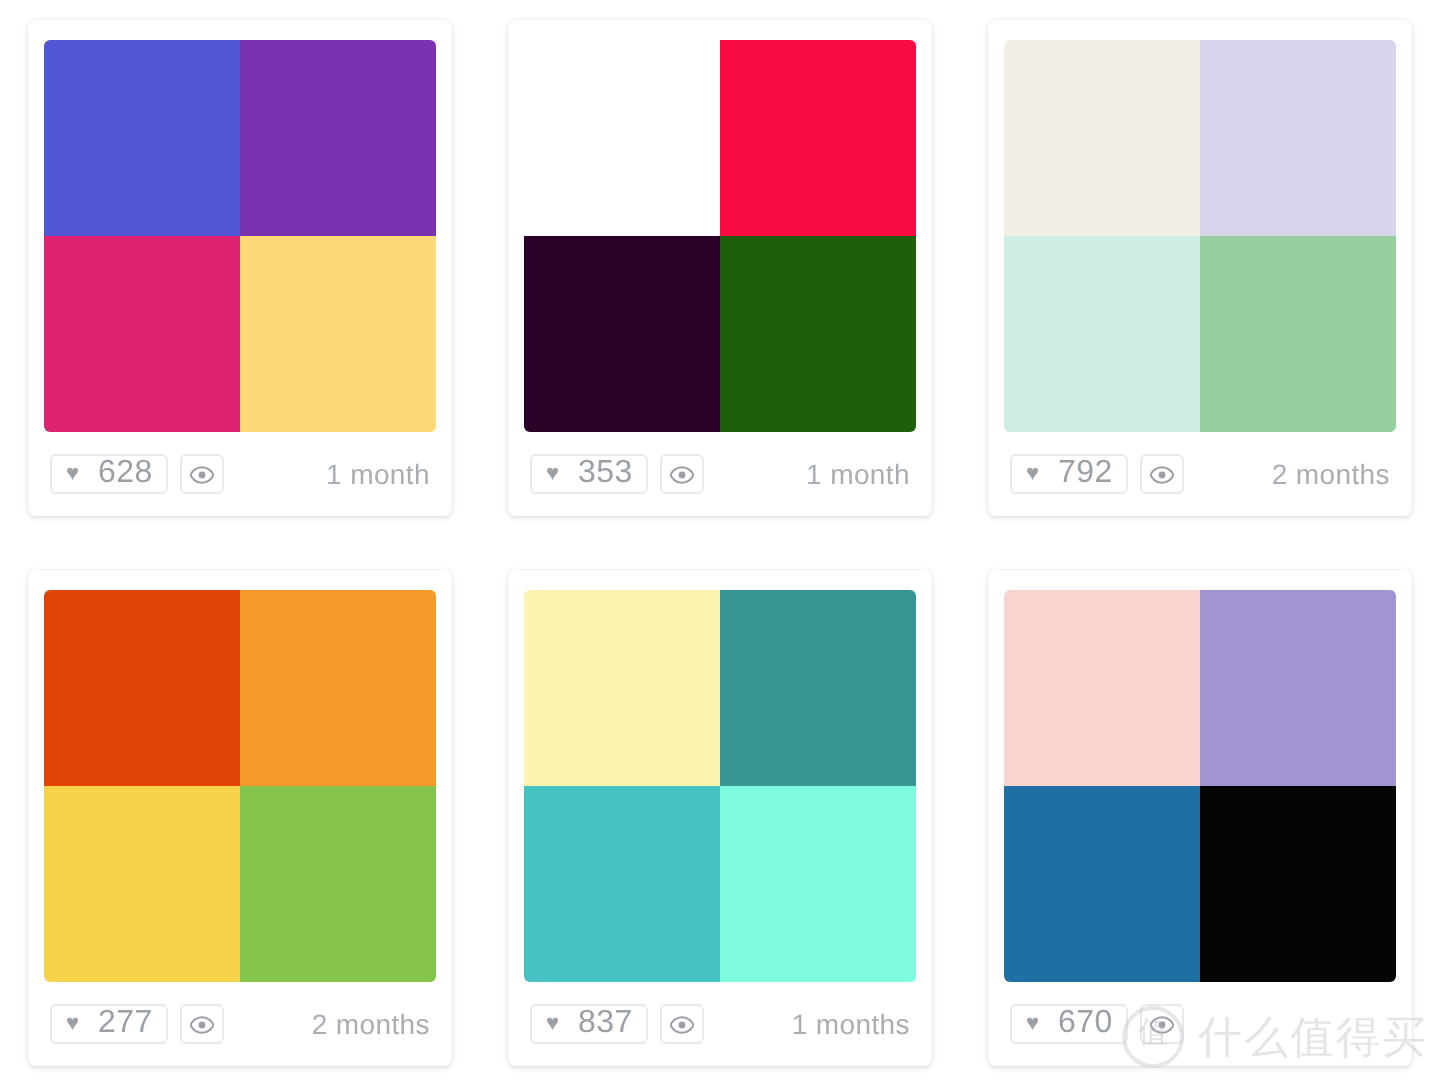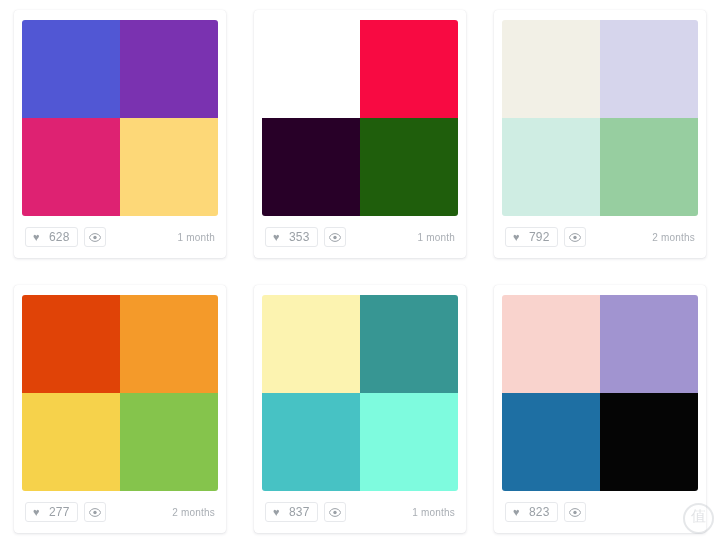--- a/index.html
+++ b/index.html
@@ -83,21 +83,21 @@
   .heart-icon {
     display: inline-block;
     width: 11px;
     height: 11px;
     line-height: 11px;
     color: #9aa0a6;
     font-size: 11px;
   }
 
   .like-count {
-    font-size: 12px;
+    font-size: 16px;
     color: #9aa0a6;
     letter-spacing: 0.2px;
   }
 
   .eye-btn {
     display: inline-flex;
     align-items: center;
     justify-content: center;
     width: 22px;
     height: 20px;
@@ -108,21 +108,21 @@
     box-sizing: border-box;
     cursor: pointer;
   }
 
   .eye-icon svg {
     display: block;
   }
 
   .time-label {
     margin-left: auto;
-    font-size: 10px;
+    font-size: 14px;
     color: #a9aeb4;
     letter-spacing: 0.2px;
     white-space: nowrap;
   }
 
   
   #watermark {
     position: absolute;
     right: 6px;
     bottom: 10px;
@@ -287,31 +287,32 @@
       <div class="card">
         <div class="swatches">
           <div class="swatch" style="background: rgb(249, 211, 205);"></div>
           <div class="swatch" style="background: rgb(161, 148, 208);"></div>
           <div class="swatch" style="background: rgb(30, 111, 163);"></div>
           <div class="swatch" style="background: rgb(5, 5, 5);"></div>
         </div>
         <div class="card-footer">
           <div class="like-pill">
             <span class="heart-icon">♥</span>
-            <span class="like-count">823</span>
+            <span class="like-count">670</span>
           </div>
           <div class="eye-btn">
             <span class="eye-icon">
               <svg width="12" height="9" viewBox="0 0 12 9" aria-hidden="true">
                 <path d="M6 0.6C3.2 0.6 1 2.6 0.3 4.5 1 6.4 3.2 8.4 6 8.4s5-2 5.7-3.9C11 2.6 8.8 0.6 6 0.6z" fill="none" stroke="#9aa0a6" stroke-width="1"></path>
                 <circle cx="6" cy="4.5" r="1.7" fill="#9aa0a6"></circle>
               </svg>
             </span>
           </div>
           <div class="time-label"></div>
         </div>
       </div>
     </div>
   </div>
 
 <div id="watermark">
   <div class="wm-badge">值</div>
+  <div class="wm-text">什么值得买</div>
 </div>
 
 </body></html>

